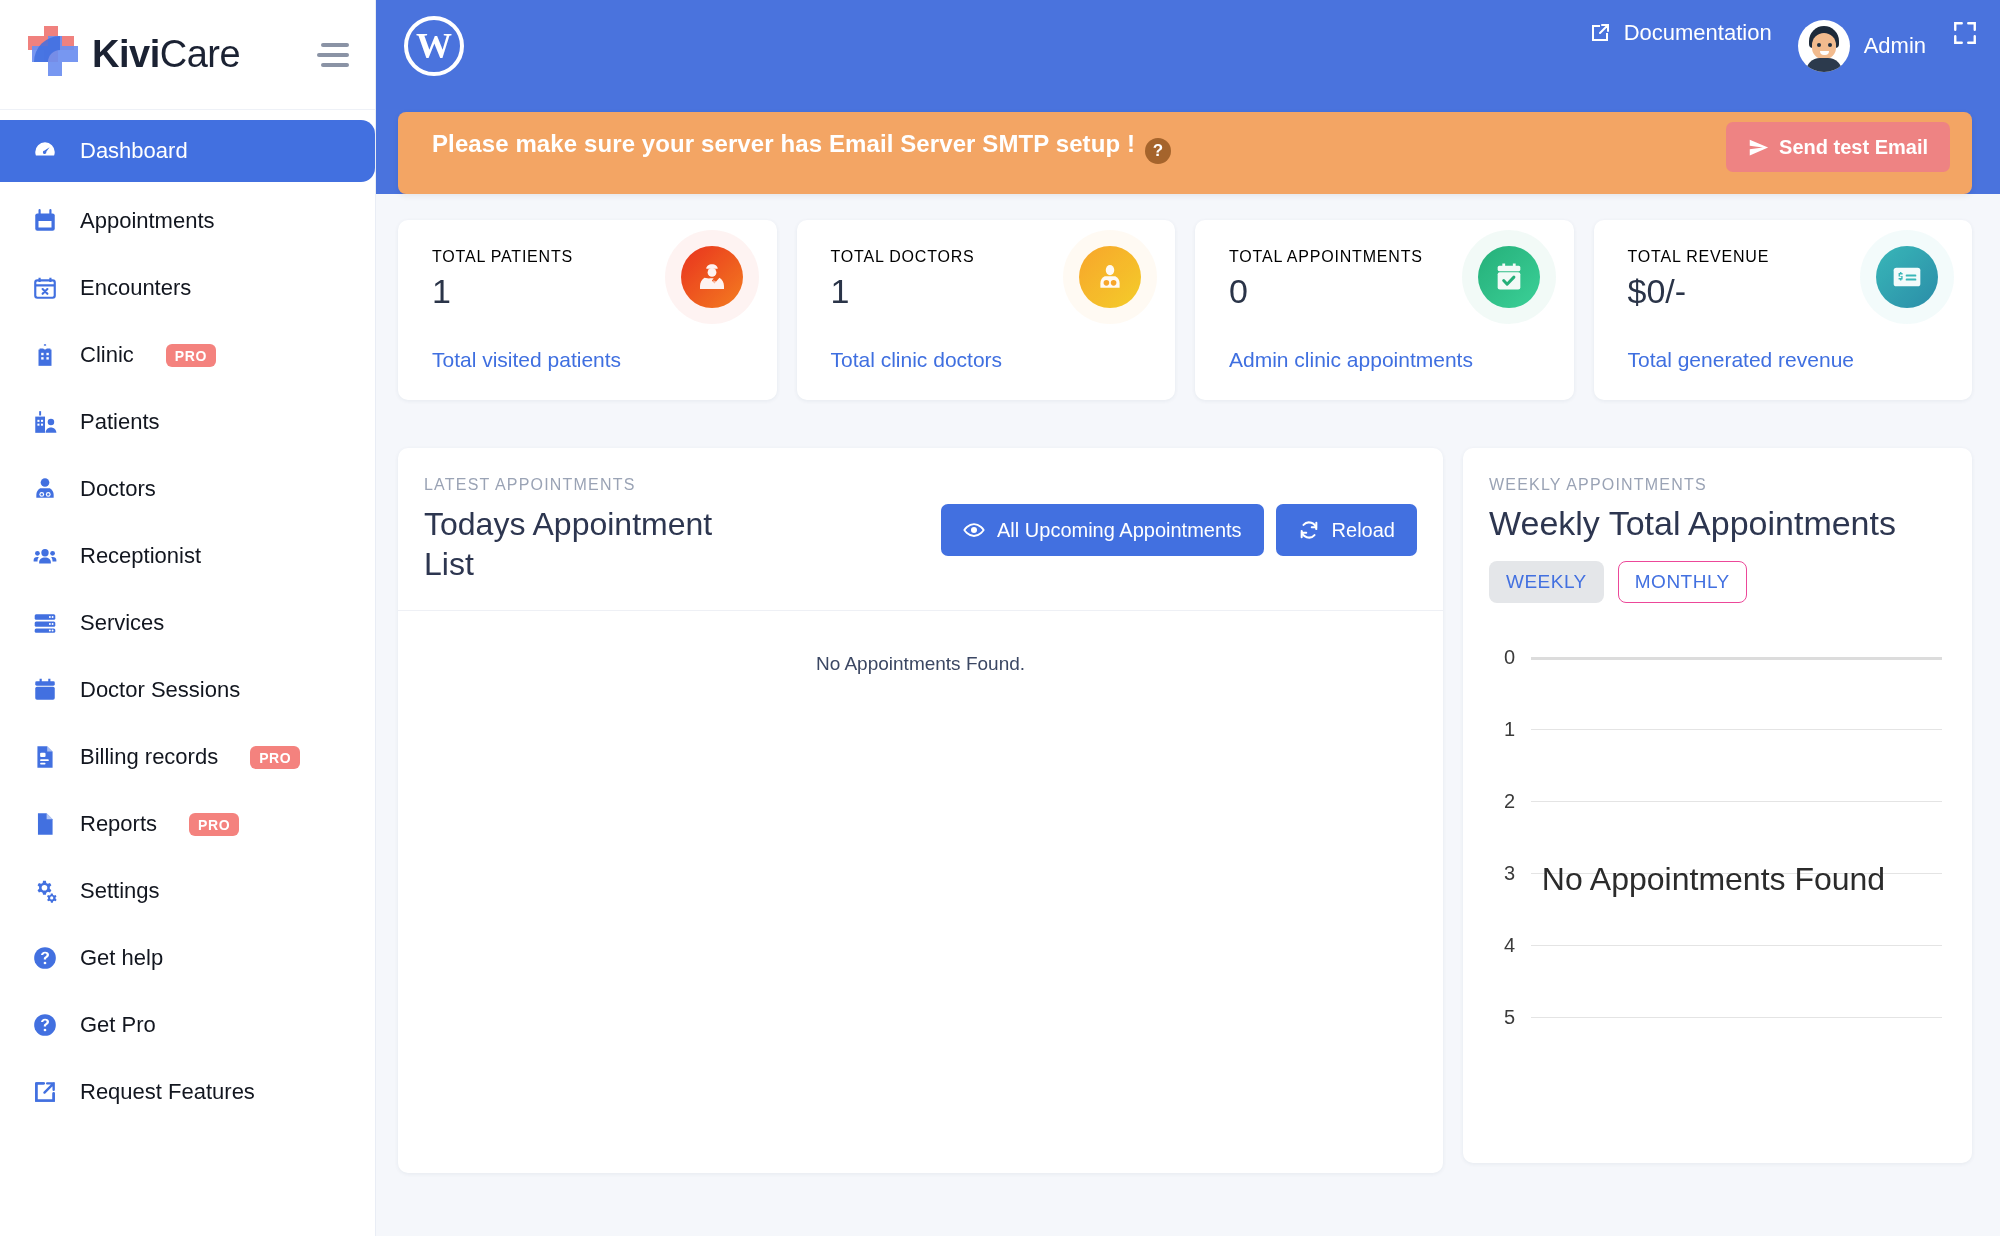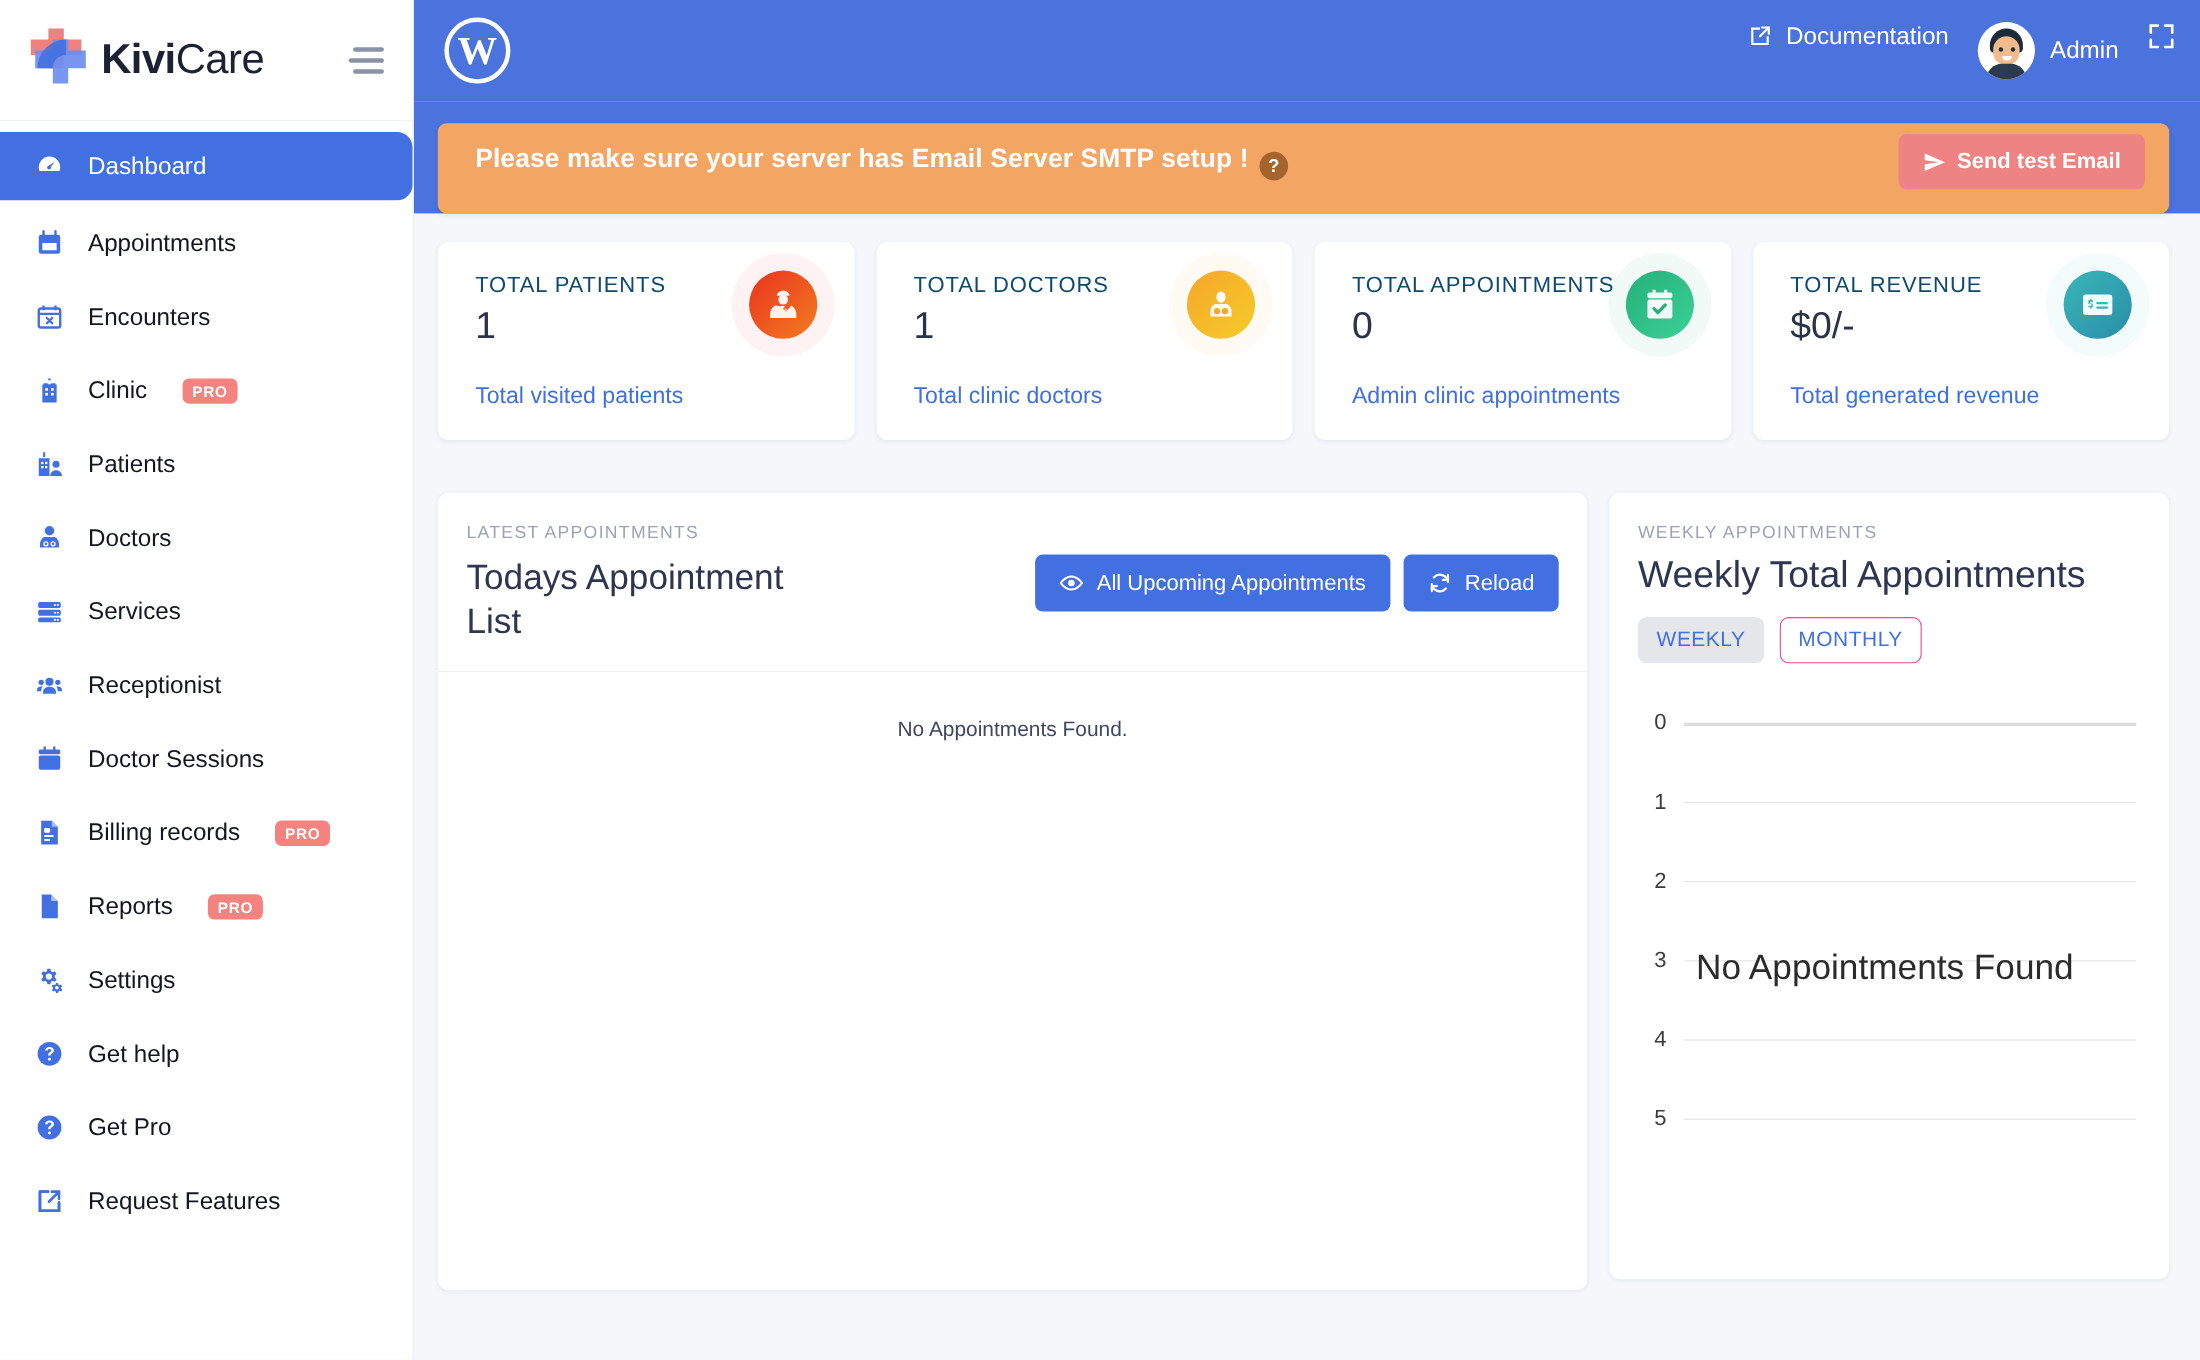--- a/index.html
+++ b/index.html
@@ -104,21 +104,21 @@
 
   .content { padding: 0 28px 0 22px; }
 
   
   .stats { display: flex; gap: 20px; margin-top: 26px; }
   .stat-card {
     flex: 1; background: #fff; border-radius: 10px; height: 180px;
     padding: 28px 28px 0 34px; position: relative;
     box-shadow: 0 1px 4px rgba(30,50,90,.07);
   }
-  .stat-title { font-size: 20px; letter-spacing: .8px; color: #0c4a6e; text-transform: uppercase; }
+  .stat-title { font-size: 16px; letter-spacing: .8px; color: #000000; text-transform: uppercase; }
   .stat-value { font-size: 34px; font-weight: 400; color: #2a3448; margin-top: 6px; }
   .stat-sub { position: absolute; left: 34px; bottom: 28px; font-size: 21px; color: #3f6fe0; cursor: pointer; }
   .stat-ico {
     position: absolute; right: 34px; top: 26px; width: 62px; height: 62px;
     border-radius: 50%; display: flex; align-items: center; justify-content: center; color: #fff;
   }
   .stat-ico svg { width: 32px; height: 32px; }
   .stat-ico::after {
     content:""; position: absolute; inset: -16px; border-radius: 50%;
     background: currentColor; opacity: .06;
@@ -266,46 +266,46 @@
               <circle cx="15" cy="17" r="2.2" fill="#fff"></circle>
               <circle cx="9" cy="17" r="1.1"></circle>
               <circle cx="15" cy="17" r="1.1"></circle>
             </svg>
           </span>
           <span class="nav-label">Doctors</span>
         </div>
         <div class="nav-item">
           <span class="ico">
             <svg viewBox="0 0 24 24" fill="currentColor">
+              <circle cx="12" cy="9" r="3.4"></circle>
+              <circle cx="5" cy="9.5" r="2.2"></circle>
+              <circle cx="19" cy="9.5" r="2.2"></circle>
+              <path d="M12 13.3c-3.2 0-5.4 1.9-5.4 4.3V19h10.8v-1.4c0-2.4-2.2-4.3-5.4-4.3z"></path>
+              <path d="M4.8 13c-1.9 0-3.3 1.2-3.3 2.8V17h3.6v-.6c0-1.3.5-2.5 1.3-3.3a5 5 0 0 0-1.6-.1zM19.2 13c1.9 0 3.3 1.2 3.3 2.8V17h-3.6v-.6c0-1.3-.5-2.5-1.3-3.3a5 5 0 0 1 1.6-.1z"></path>
+            </svg>
+          </span>
+          <span class="nav-label">Receptionist</span>
+        </div>
+        <div class="nav-item">
+          <span class="ico">
+            <svg viewBox="0 0 24 24" fill="currentColor">
               <rect x="2.5" y="4" width="19" height="5" rx="1.4"></rect>
               <rect x="2.5" y="10.5" width="19" height="5" rx="1.4"></rect>
               <rect x="2.5" y="17" width="19" height="4" rx="1.4"></rect>
               <g fill="#fff">
                 <circle cx="16.5" cy="6.5" r=".9"></circle>
                 <circle cx="19" cy="6.5" r=".9"></circle>
                 <circle cx="16.5" cy="13" r=".9"></circle>
                 <circle cx="19" cy="13" r=".9"></circle>
                 <circle cx="16.5" cy="19" r=".9"></circle>
                 <circle cx="19" cy="19" r=".9"></circle>
               </g>
             </svg>
           </span>
           <span class="nav-label">Services</span>
-        </div>
-        <div class="nav-item">
-          <span class="ico">
-            <svg viewBox="0 0 24 24" fill="currentColor">
-              <circle cx="12" cy="9" r="3.4"></circle>
-              <circle cx="5" cy="9.5" r="2.2"></circle>
-              <circle cx="19" cy="9.5" r="2.2"></circle>
-              <path d="M12 13.3c-3.2 0-5.4 1.9-5.4 4.3V19h10.8v-1.4c0-2.4-2.2-4.3-5.4-4.3z"></path>
-              <path d="M4.8 13c-1.9 0-3.3 1.2-3.3 2.8V17h3.6v-.6c0-1.3.5-2.5 1.3-3.3a5 5 0 0 0-1.6-.1zM19.2 13c1.9 0 3.3 1.2 3.3 2.8V17h-3.6v-.6c0-1.3-.5-2.5-1.3-3.3a5 5 0 0 1 1.6-.1z"></path>
-            </svg>
-          </span>
-          <span class="nav-label">Receptionist</span>
         </div>
         <div class="nav-item">
           <span class="ico">
             <svg viewBox="0 0 24 24" fill="currentColor">
               <path d="M7 1.6h2V5H7zM15 1.6h2V5h-2z"></path>
               <rect x="3" y="4" width="18" height="4" rx="1.2"></rect>
               <rect x="3" y="9" width="18" height="12" rx="1.6"></rect>
             </svg>
           </span>
           <span class="nav-label">Doctor Sessions</span>

